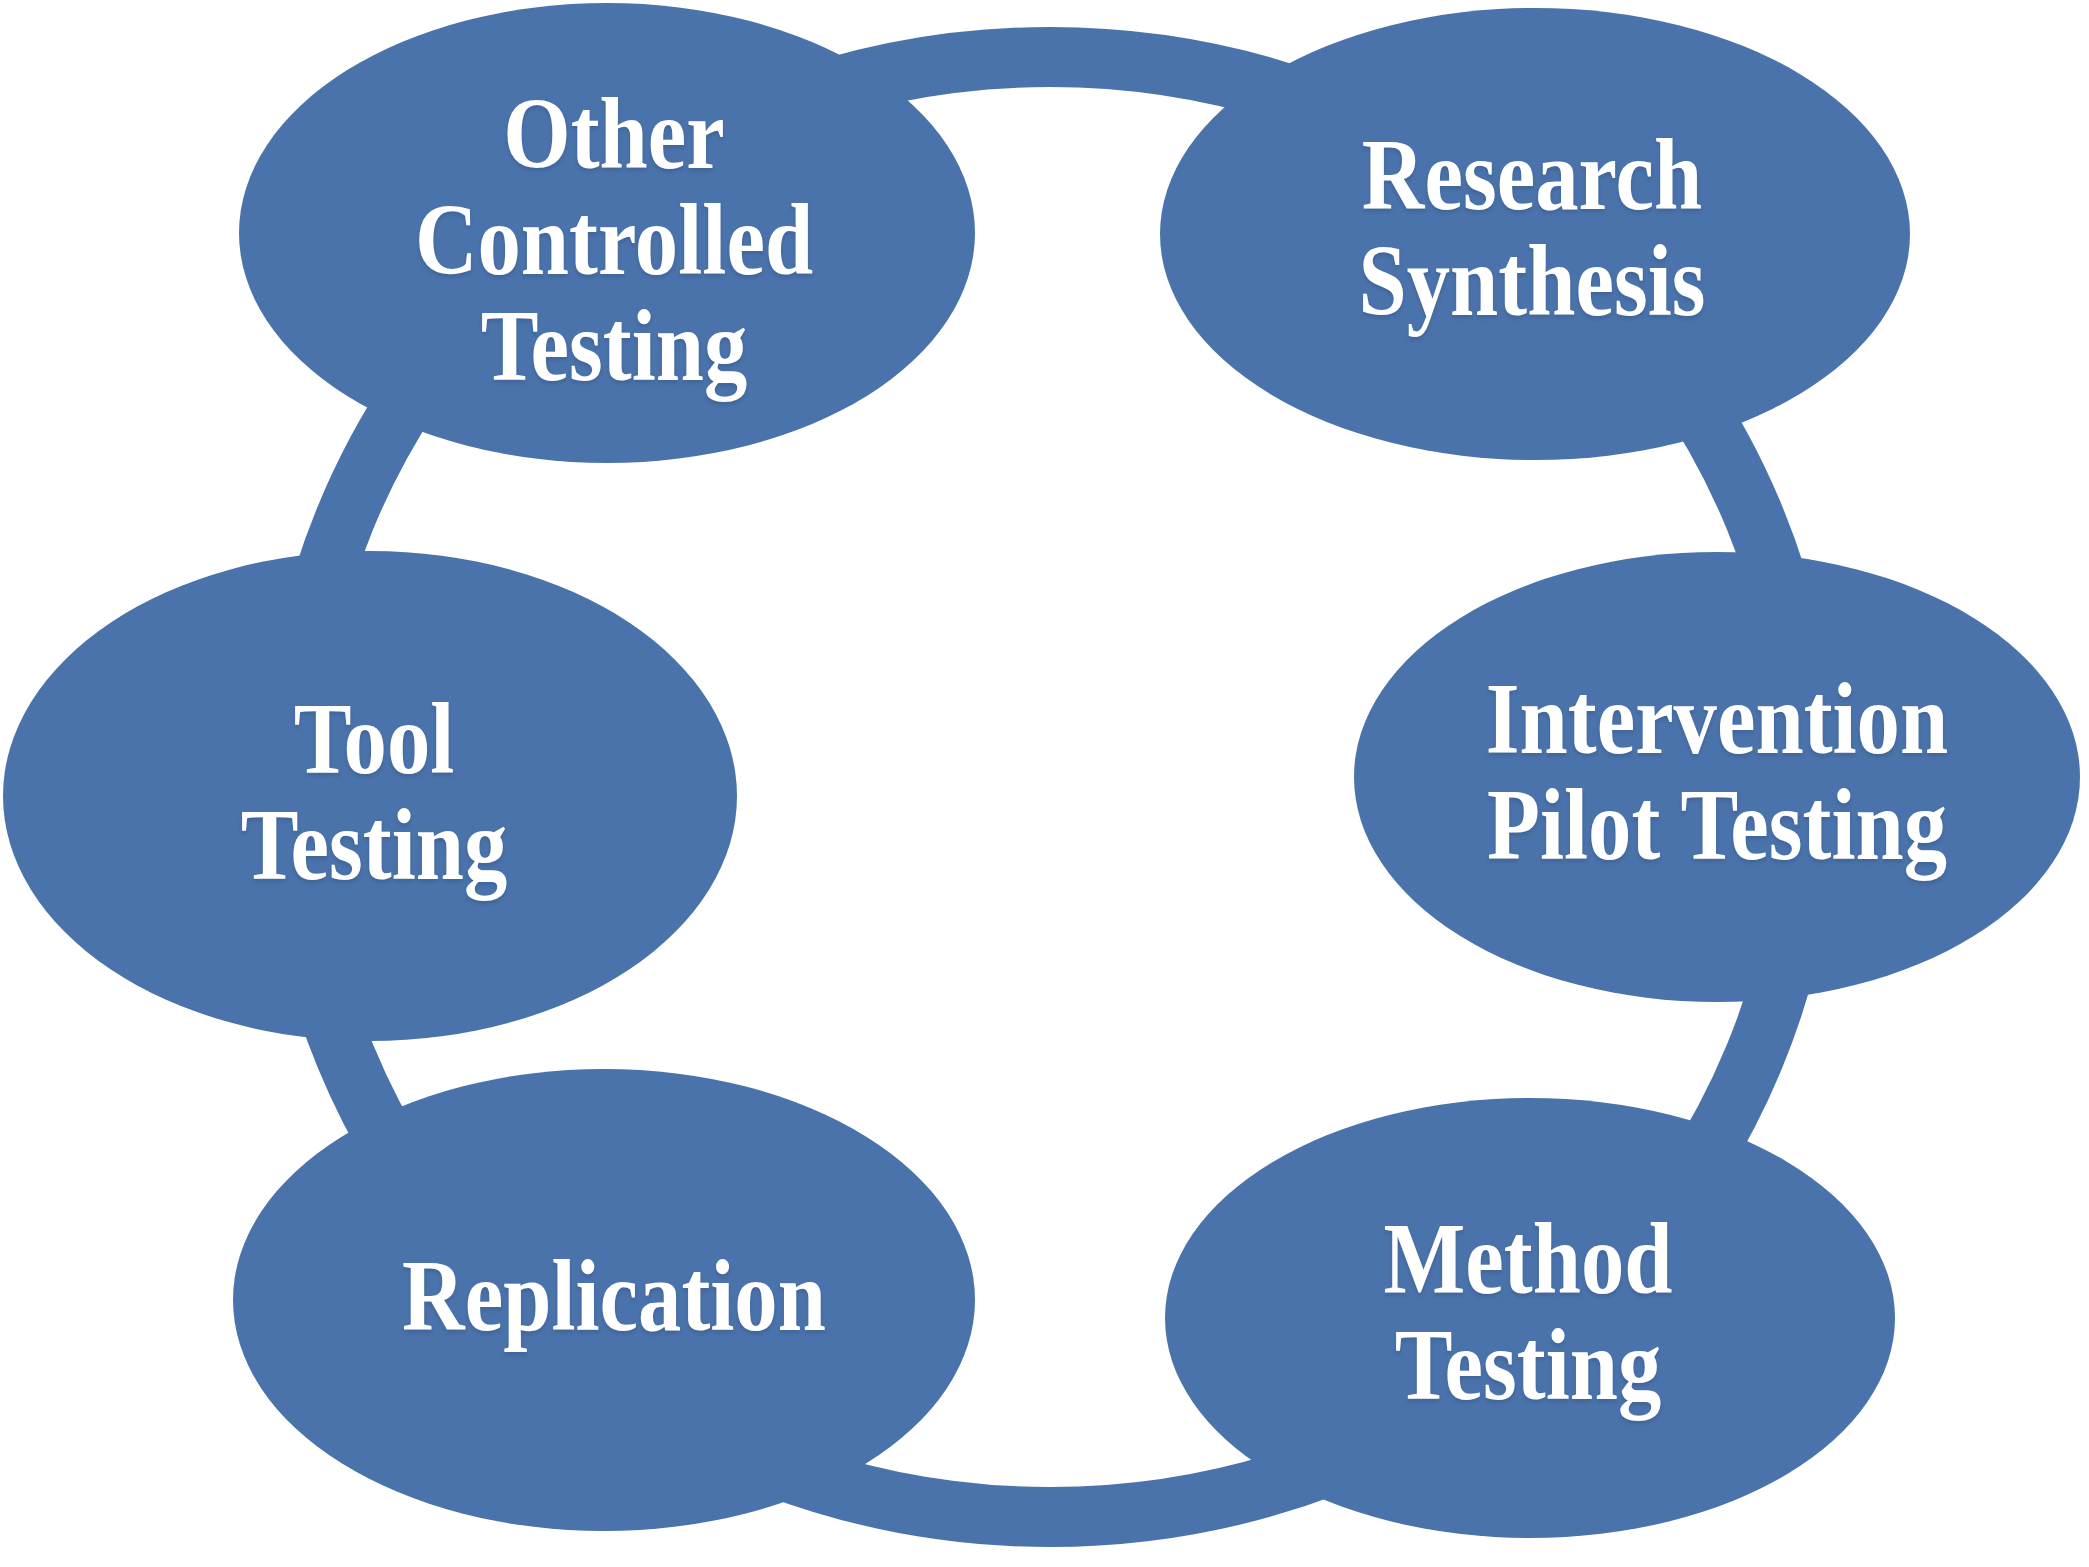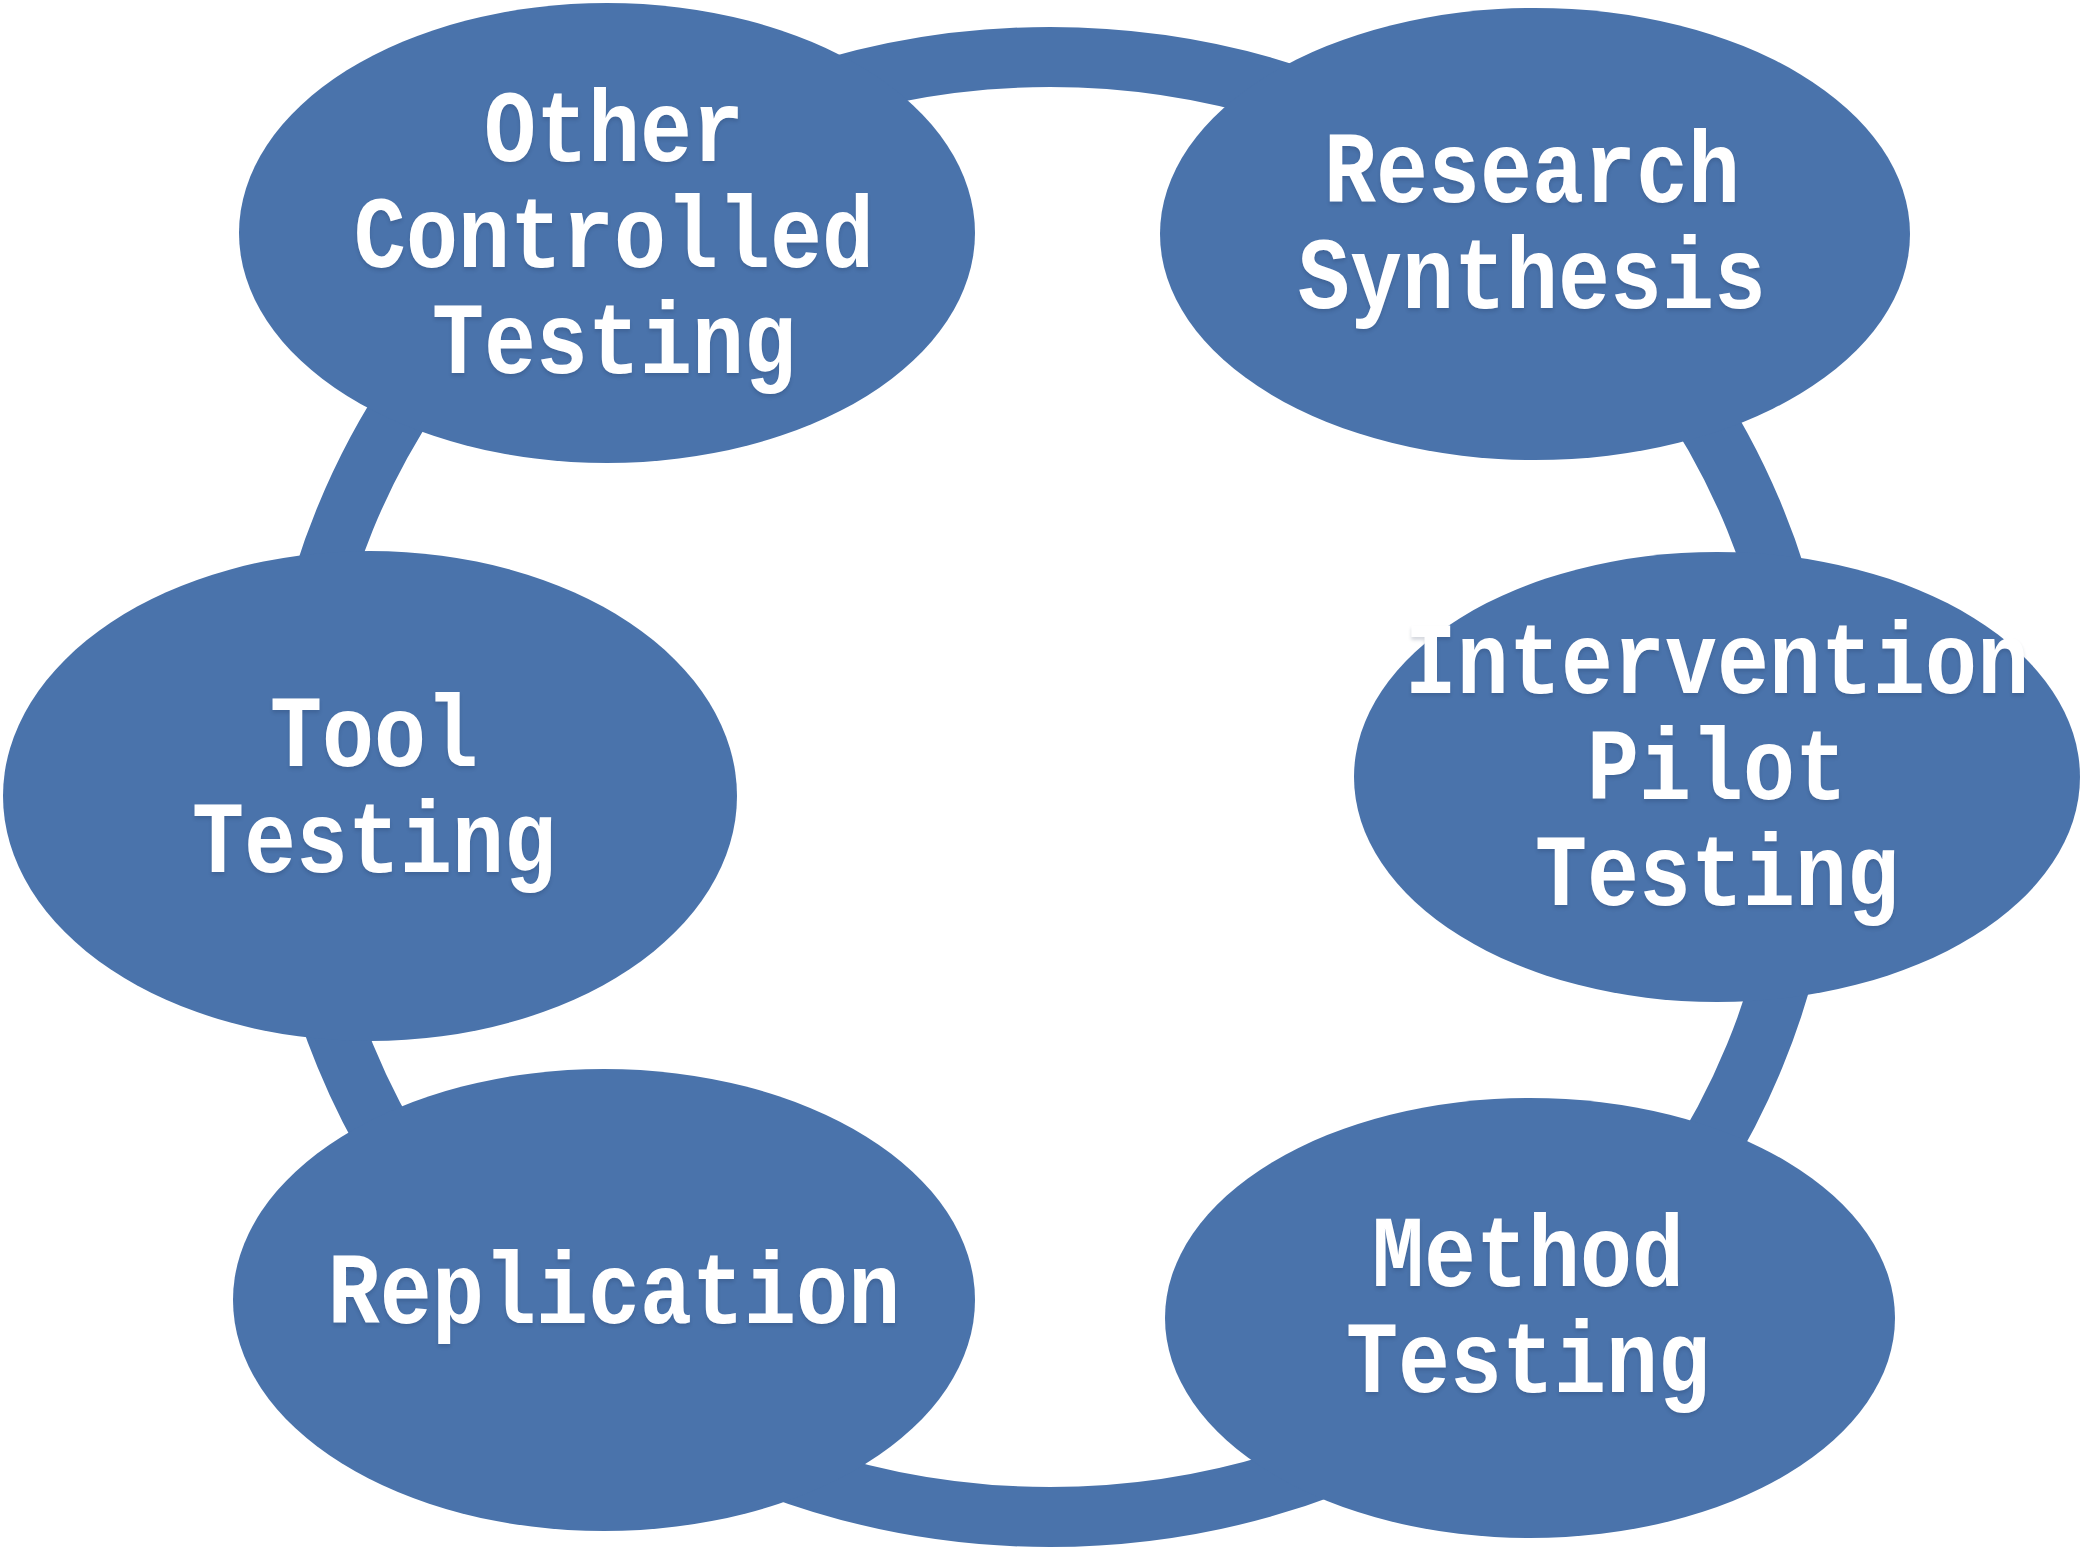--- a/index.html
+++ b/index.html
@@ -6,21 +6,21 @@
     margin: 0;
     padding: 0;
     background: #ffffff;
   }
   .stage {
     position: relative;
     width: 2089px;
     height: 1567px;
     background: var(--bg, #ffffff);
     overflow: hidden;
-    font-family: Liberation Mono, monospace;
+    font-family: Liberation Serif, serif;
     border-radius: 9px;
   }
   .stage svg {
     position: absolute;
     left: 0;
     top: 0;
     width: 100%;
     height: 100%;
     display: block;
   }

